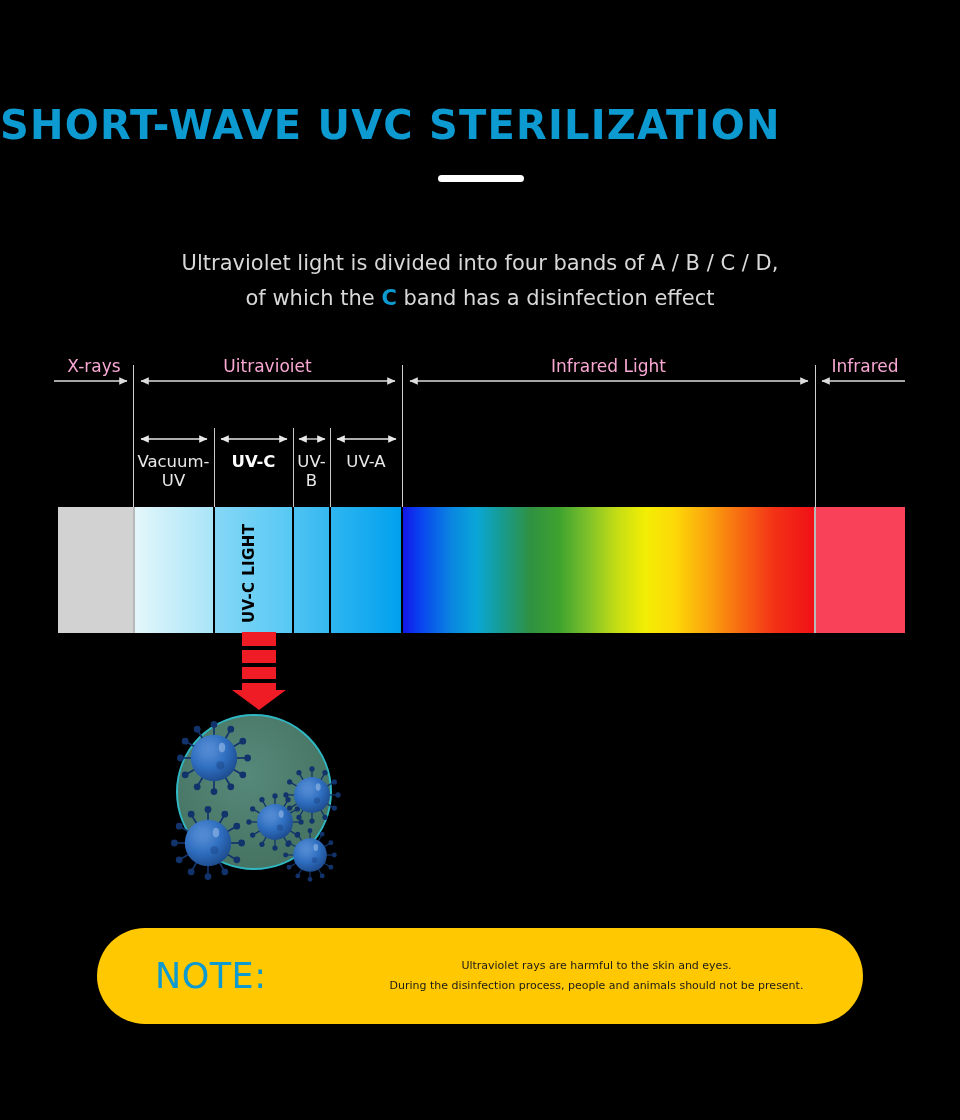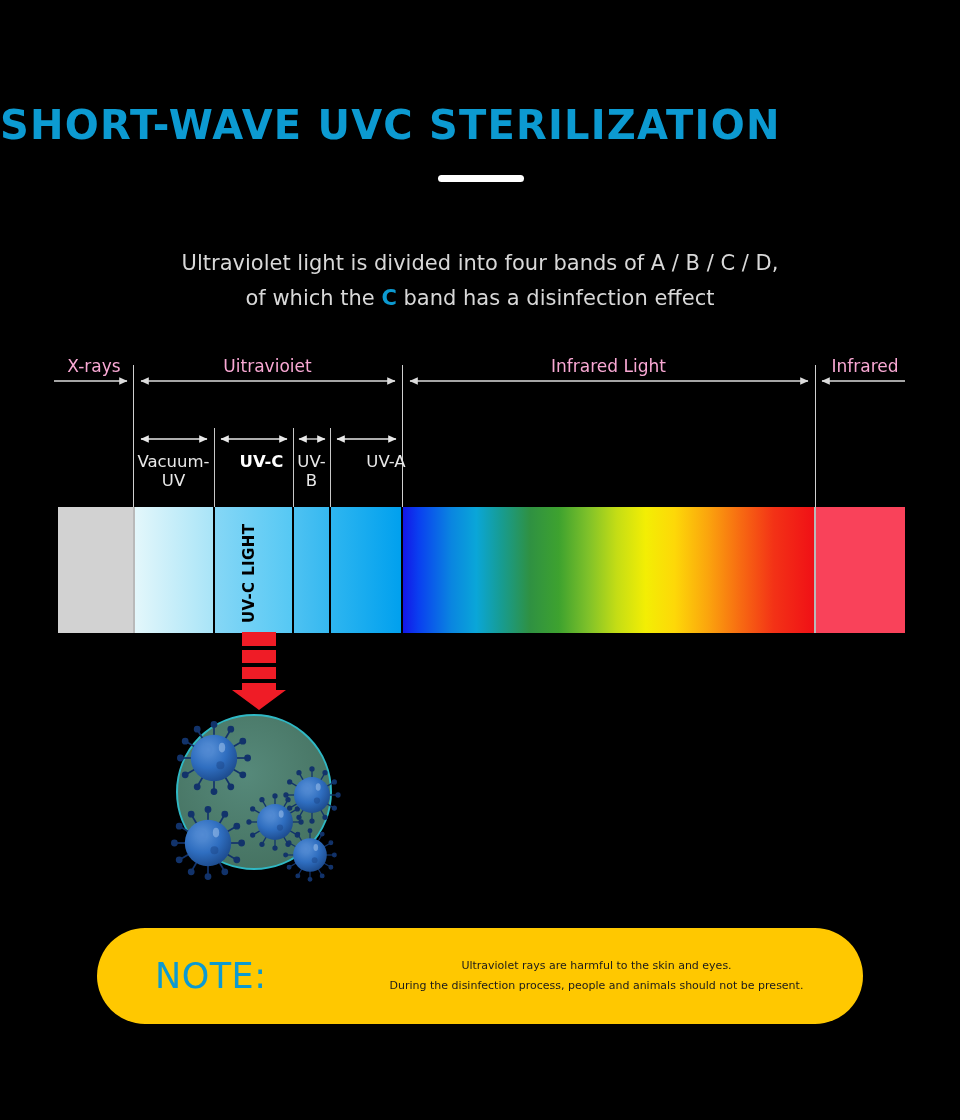--- a/index.html
+++ b/index.html
@@ -69,21 +69,21 @@
     text-align: center;
     white-space: nowrap;
   }
   .sub-label {
     position: absolute;
     color: #e8e8e8;
     font-size: 16.5px;
     text-align: center;
     line-height: 19px;
   }
-  .sub-label.bold { font-weight: bold; color:#ffffff;padding-left:8px; }
+  .sub-label.bold { font-weight: bold; color:#ffffff; }
 
   .vline {
     position: absolute;
     width: 1px;
     background: #cfcfcf;
   }
   .vline.sub { background: #c8c8c8; }
 
   
   #arrows-top, #arrows-sub { position: absolute; left: 0; top: 0; }
@@ -236,21 +236,21 @@
 
     <line x1="141" y1="99" x2="207" y2="99" stroke="#e8e8e8" stroke-width="1.3" marker-start="url(#al2)" marker-end="url(#ar2)"></line>
     <line x1="221" y1="99" x2="287" y2="99" stroke="#e8e8e8" stroke-width="1.3" marker-start="url(#al2)" marker-end="url(#ar2)"></line>
     <line x1="299" y1="99" x2="325" y2="99" stroke="#e8e8e8" stroke-width="1.3" marker-start="url(#al2)" marker-end="url(#ar2)"></line>
     <line x1="337" y1="99" x2="396" y2="99" stroke="#e8e8e8" stroke-width="1.3" marker-start="url(#al2)" marker-end="url(#ar2)"></line>
   </svg>
 
   <div class="sub-label" style="left:133px; top:112px; width:81px;">Vacuum-UV</div>
   <div class="sub-label bold" style="left:214px; top:112px; width:79px;">UV-C</div>
   <div class="sub-label" style="left:293px; top:112px; width:37px;">UV-B</div>
-  <div class="sub-label" style="left:330px; top:112px; width:72px;padding-left:20px;">UV-A</div>
+  <div class="sub-label" style="left:330px; top:112px; width:72px;">UV-A</div>
 </div>
 
 <div id="color-bar">
   <div class="seg" id="seg-xray"></div>
   <div class="seg" id="seg-vacuum"></div>
   <div class="seg" id="seg-uvc"></div>
   <div class="seg" id="seg-uvb"></div>
   <div class="seg" id="seg-uva"></div>
   <div class="seg" id="seg-visible"></div>
   <div class="seg" id="seg-infrared"></div>

